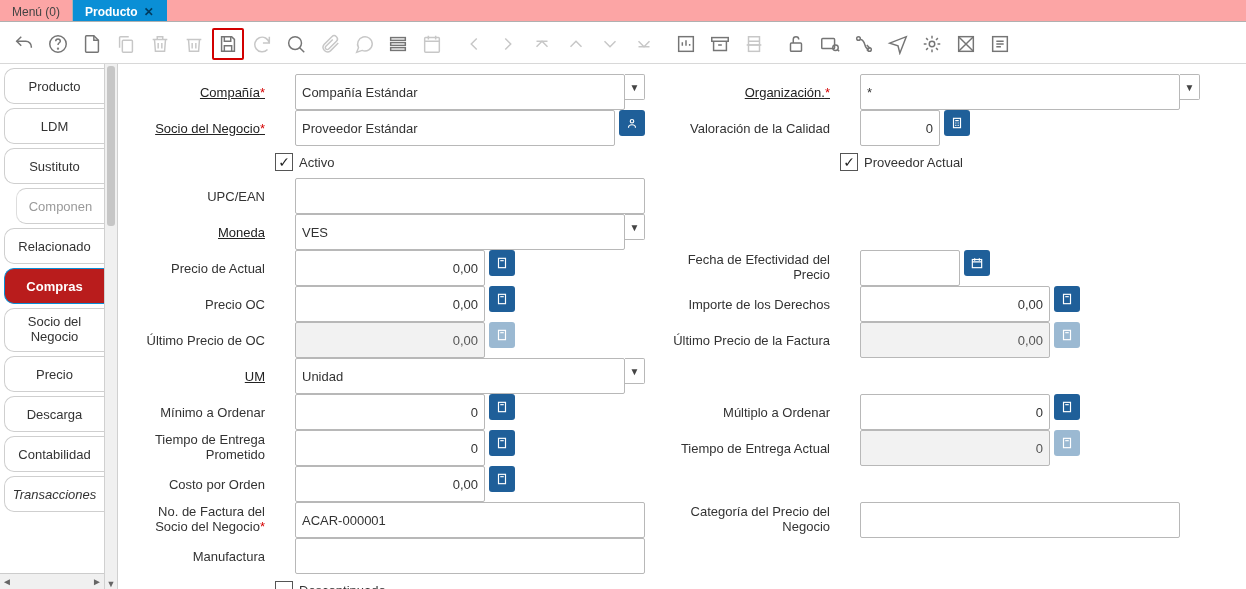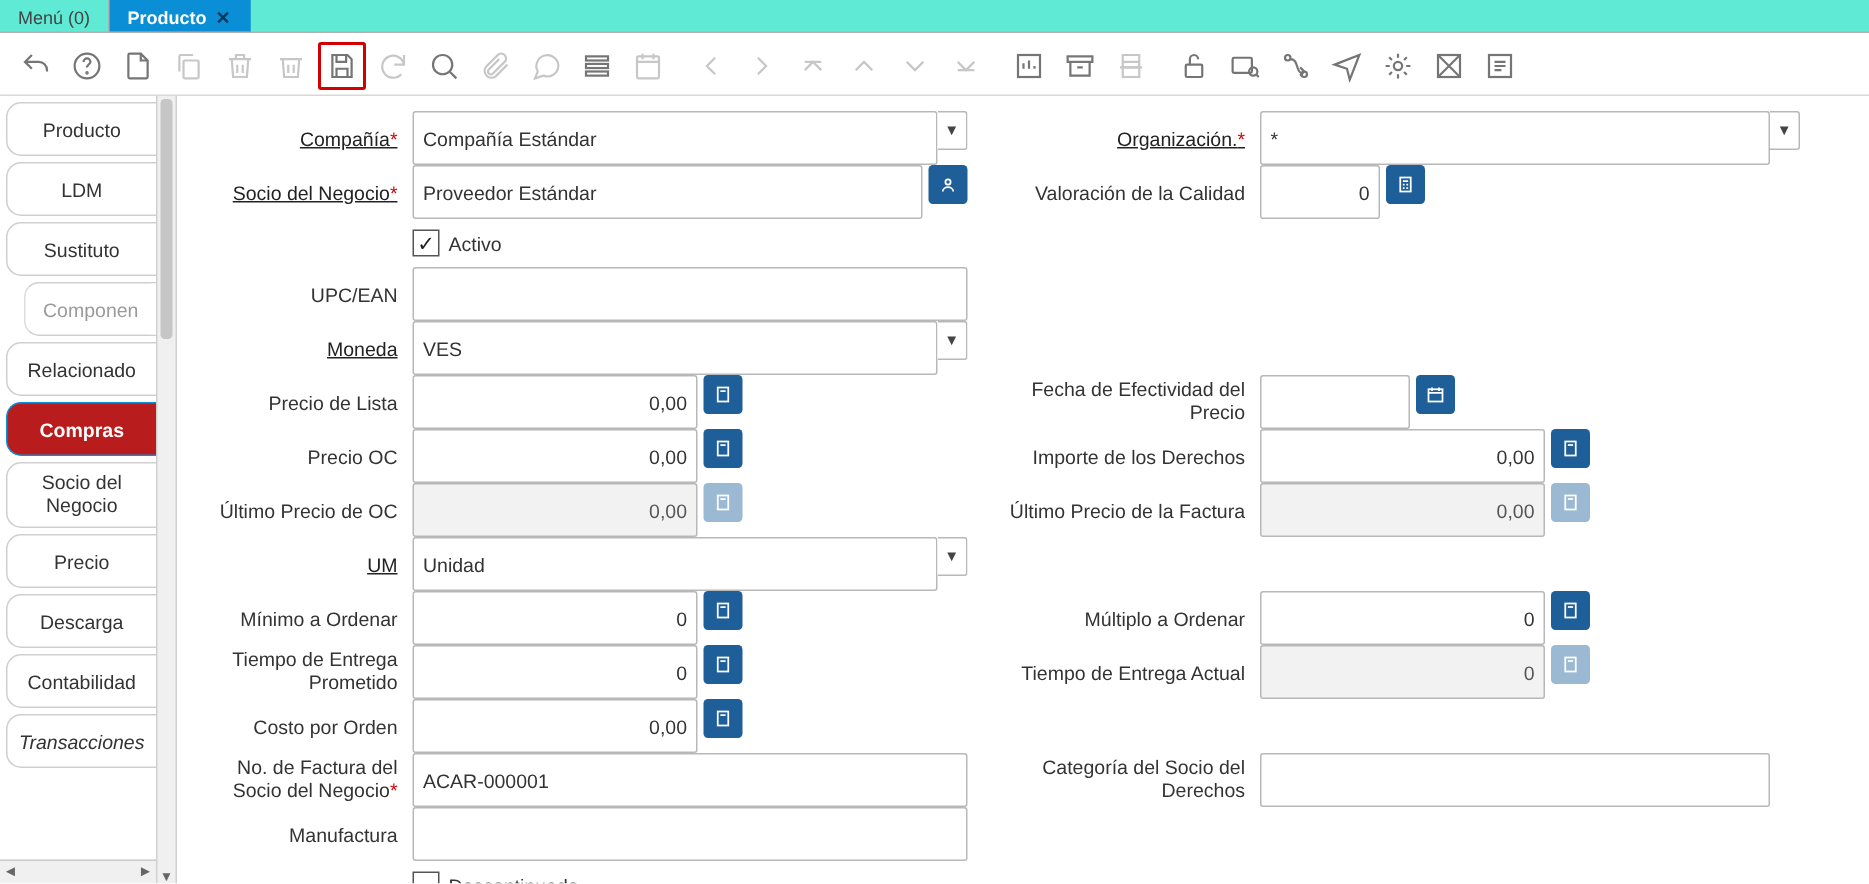--- a/index.html
+++ b/index.html
@@ -11,21 +11,21 @@
     background: #fff;
     width: 1246px;
     height: 589px;
     overflow: hidden;
   }
   
   .top-tabs {
     display: flex;
     align-items: stretch;
     height: 22px;
-    background: #5eead4;
+    background: #fca5a5;
     border-bottom: 1px solid #b0b0b0;
     font-size: 12px;
   }
   .top-tab {
     padding: 3px 12px 0 12px;
     border-right: 1px solid #b0b0b0;
     color: #444;
     cursor: pointer;
     display: flex;
     align-items: center;
@@ -166,20 +166,21 @@
   .fld.short { max-width: 198px;}
   input.tx, .select-box {
     flex:1;
     height: 26px;
     border: 1px solid #b8b8b8;
     border-radius: 2px;
     padding: 17px 6px;
     font-size: 13px;
     background: #fff;
     color:#333;
+    margin-left:20px;
   }
   input.tx[readonly] { background:#f2f2f2; color:#555;}
   input.tx.num { text-align: right; padding-right:6px;}
   .select-box { display:flex; align-items:center; justify-content:space-between; cursor:pointer;}
   .dd-btn {
     width: 20px; height:26px;
     border:1px solid #b8b8b8; border-left:none;
     display:flex; align-items:center; justify-content:center;
     font-size:10px; color:#444; background:#fff; cursor:pointer;
     border-radius: 0 2px 2px 0;
@@ -476,20 +477,27 @@
     </div>
 
     <div class="form-row">
       <div class="col-left">
         <div class="lbl"></div>
         <div class="checkbox-row">
           <span class="chk checked"></span>
           <span>Activo</span>
         </div>
       </div>
+      <div class="col-right">
+        <div style="width:170px"></div>
+        <div class="checkbox-row">
+          <span class="chk checked"></span>
+          <span>Proveedor Actual</span>
+        </div>
+      </div>
     </div>
 
     <div class="form-row">
       <div class="col-left">
         <div class="lbl">UPC/EAN</div>
         <div class="fld">
             <input class="tx" value="" style="">
           </div>
       </div>
       <div class="col-right"></div>
@@ -503,21 +511,21 @@
               <span>VES</span>
             </div>
           <div class="dd-btn">▼</div>
         </div>
       </div>
       <div class="col-right"></div>
     </div>
 
     <div class="form-row">
       <div class="col-left">
-        <div class="lbl">Precio de Lista</div>
+        <div class="lbl">Precio de Actual</div>
         <div class="fld short">
           <input class="tx num" value="0,00" style="">
           <button class="badge-btn">
               <svg viewBox="0 0 24 24">
                 <rect x="6" y="4" width="12" height="16"></rect>
                 <path d="M9 8h6"></path>
               </svg>
             </button>
         </div>
       </div>
@@ -673,21 +681,21 @@
     </div>
 
     <div class="form-row">
       <div class="col-left">
         <div class="lbl" style="line-height:1.15"><span>No. de Factura del Socio del Negocio</span><span class="req">*</span></div>
         <div class="fld">
             <input class="tx" value="ACAR-000001" style="">
           </div>
       </div>
       <div class="col-right">
-        <div class="lbl" style="width:170px; line-height:1.15">Categoría del Socio del Derechos</div>
+        <div class="lbl" style="width:170px; line-height:1.15">Categoría del Precio del Negocio</div>
         <div class="fld" style="max-width:340px">
             <input class="tx" value="" style="">
           </div>
       </div>
     </div>
 
     <div class="form-row">
       <div class="col-left">
         <div class="lbl">Manufactura</div>
         <div class="fld">

